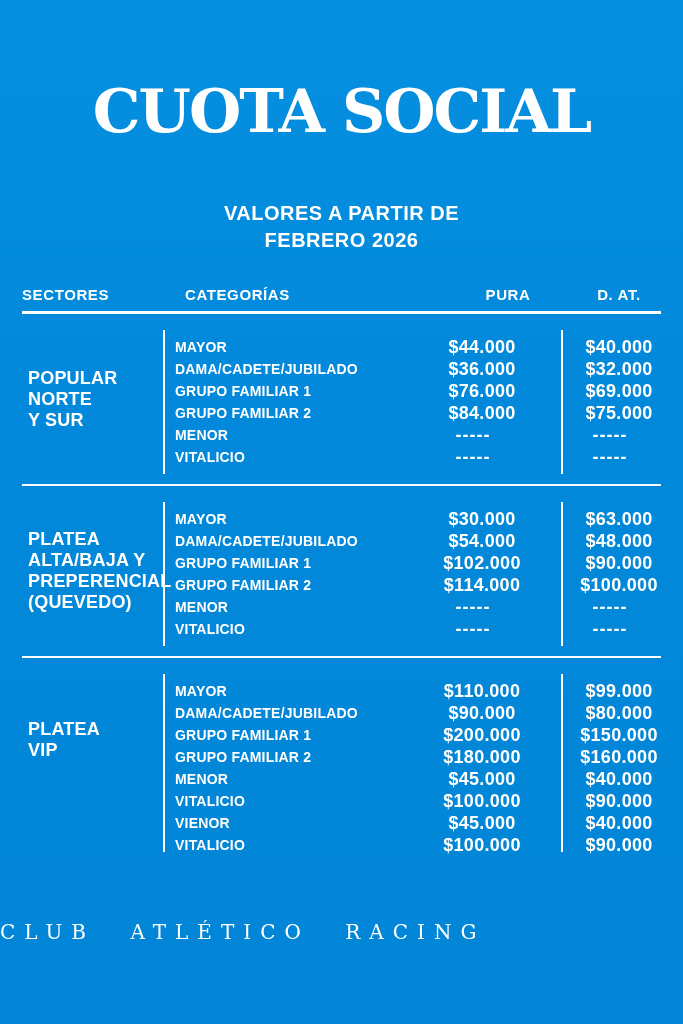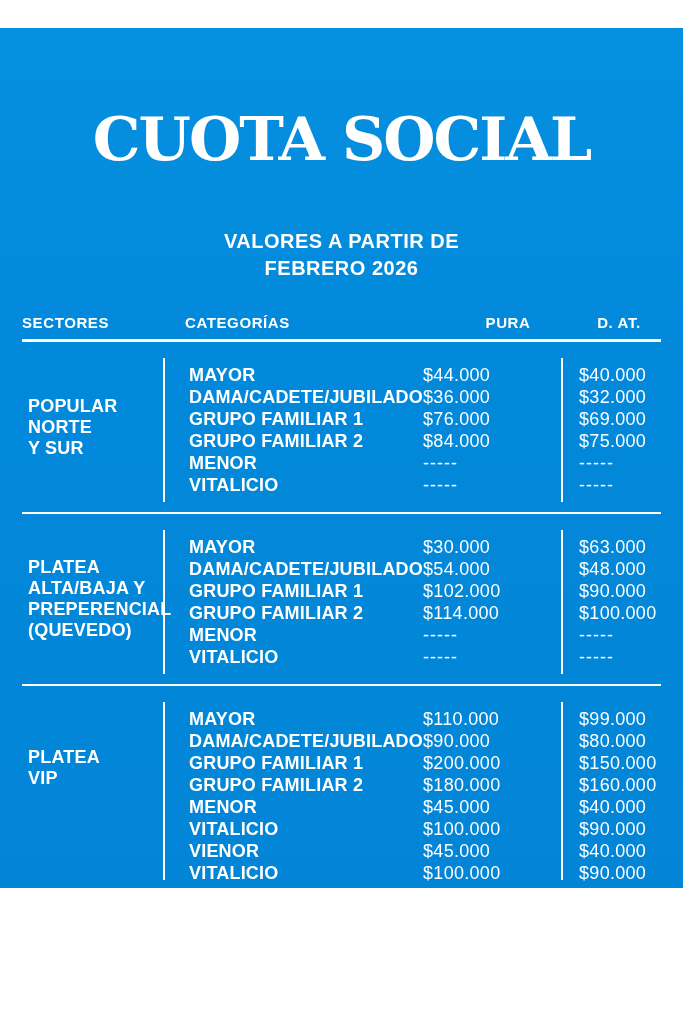--- a/index.html
+++ b/index.html
@@ -3,24 +3,23 @@
 <meta charset="utf-8">
 <style>
   html, body { margin: 0; padding: 0; }
   body {
     width: 683px; height: 1024px;
     font-family: "Liberation Sans", sans-serif;
     overflow: hidden;
   }
   .poster {
     position: relative;
-    width: 683px; height: 860px;
+    width: 683px; height: 1024px;
     background: linear-gradient(180deg, #0690E0 0%, #0289DB 35%, #0285D6 100%);
     color: #FFFFFF;
-    margin-top: 28px;
   }
   .title {
     margin: 0;
     padding-top: 78px;
     text-align: center;
     font-family: "DejaVu Serif", serif;
     font-weight: bold;
     font-size: 60px;
     line-height: 66px;
     letter-spacing: -2px;
@@ -72,31 +71,31 @@
   .section-vip .sector-label { transform: translateY(calc(-50% - 20px)); }
   .vdiv {
     position: absolute;
     width: 2px; background: #FFFFFF;
     top: 16px; bottom: 10px;
   }
   .vdiv-left  { left: 141px; }
   .vdiv-right { right: 98px; }
   .cat {
     grid-column: 3;
-    padding-left: 24px;
-    font-size: 18px;
+    padding-left: 10px;
+    font-size: 14px;
     font-weight: bold;
     line-height: 22px;
     letter-spacing: 0.2px;
     white-space: nowrap;
   }
   .val {
     font-size: 18px;
-    font-weight: normal;
-    text-align: left;
+    font-weight: bold;
+    text-align: center;
     line-height: 22px;
     letter-spacing: 0.3px;
     white-space: nowrap;
   }
   .val.pura { grid-column: 4; }
   .val.dat  { grid-column: 8; }
   .val.dash { padding-right: 18px; letter-spacing: 1px; }
   .footer {
     margin-top: 58px;
     text-align: left;

